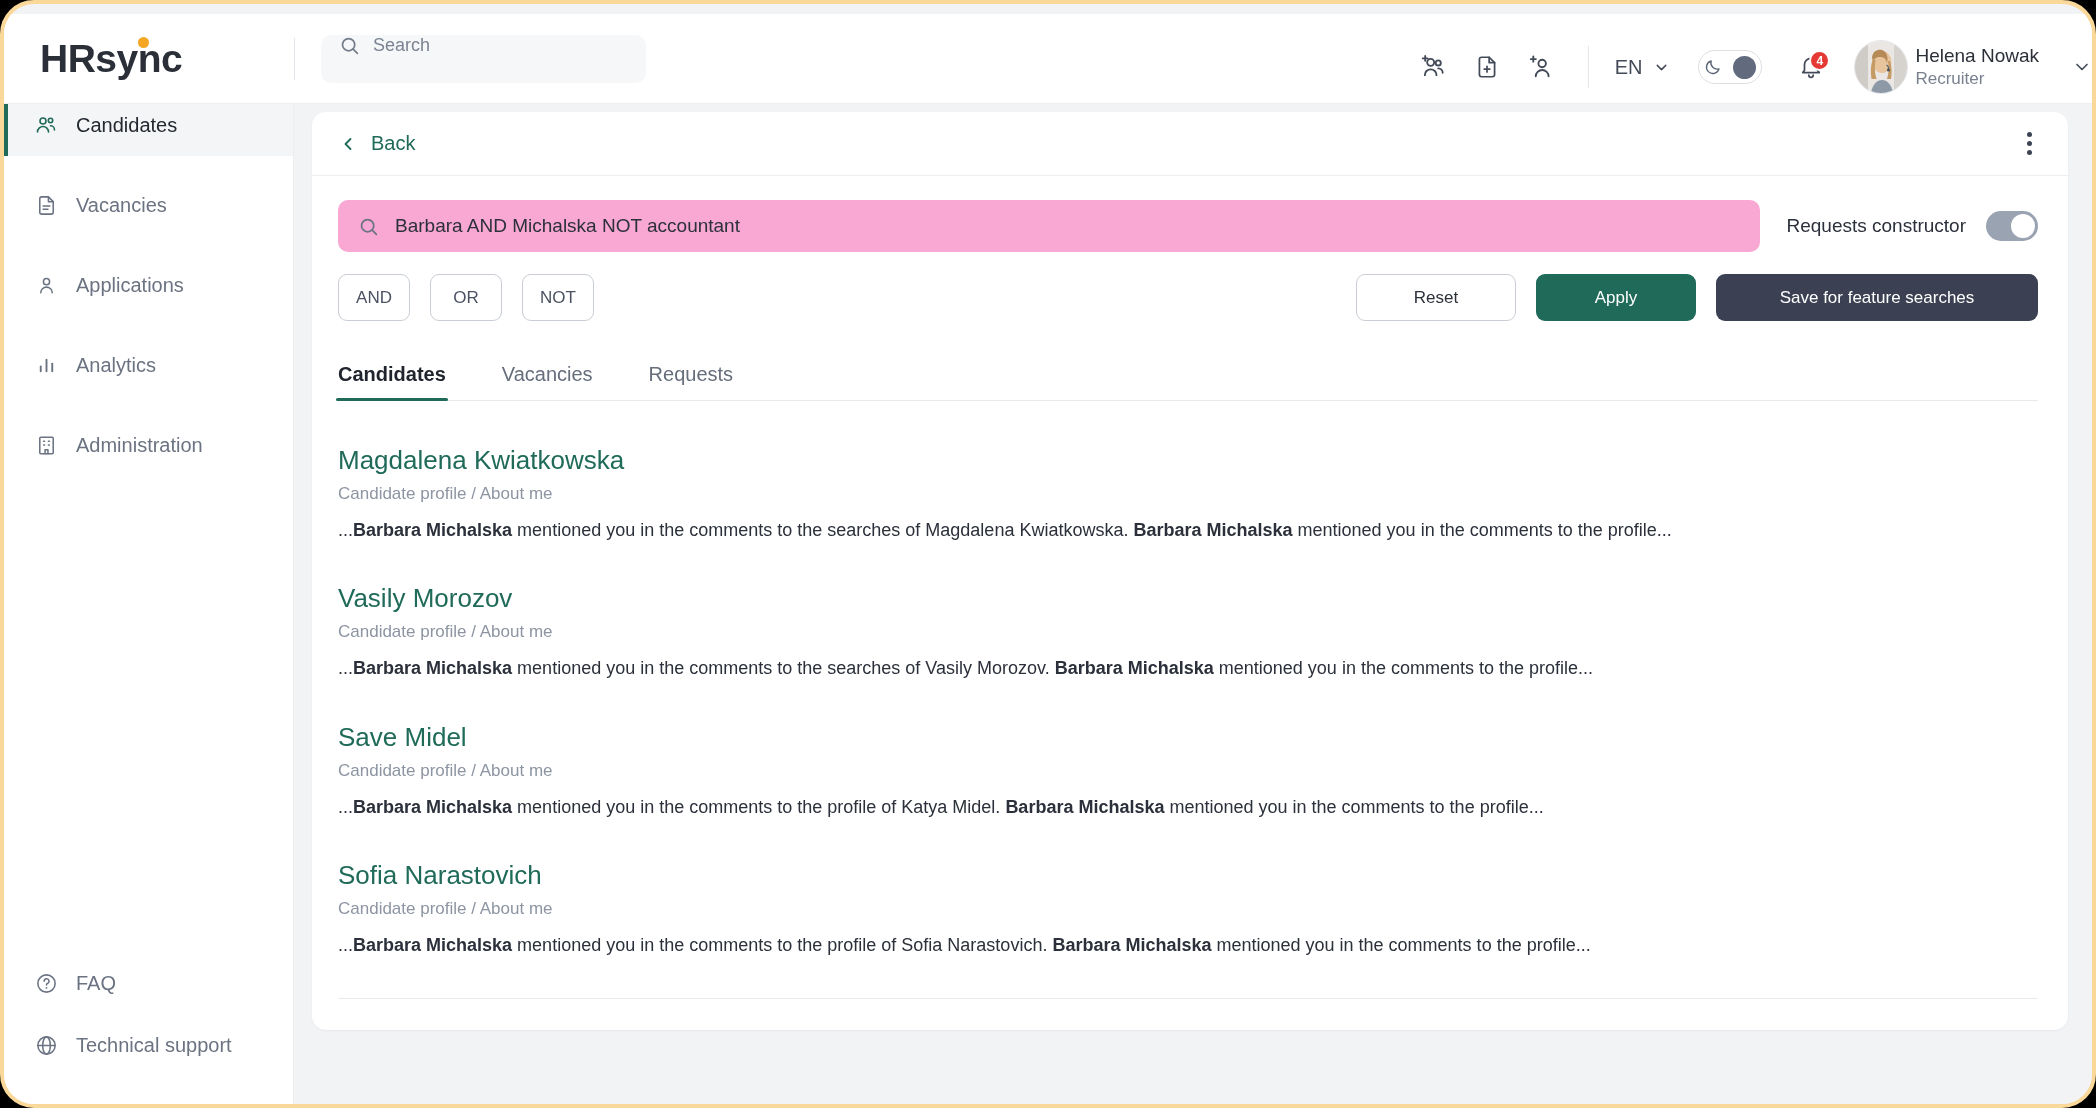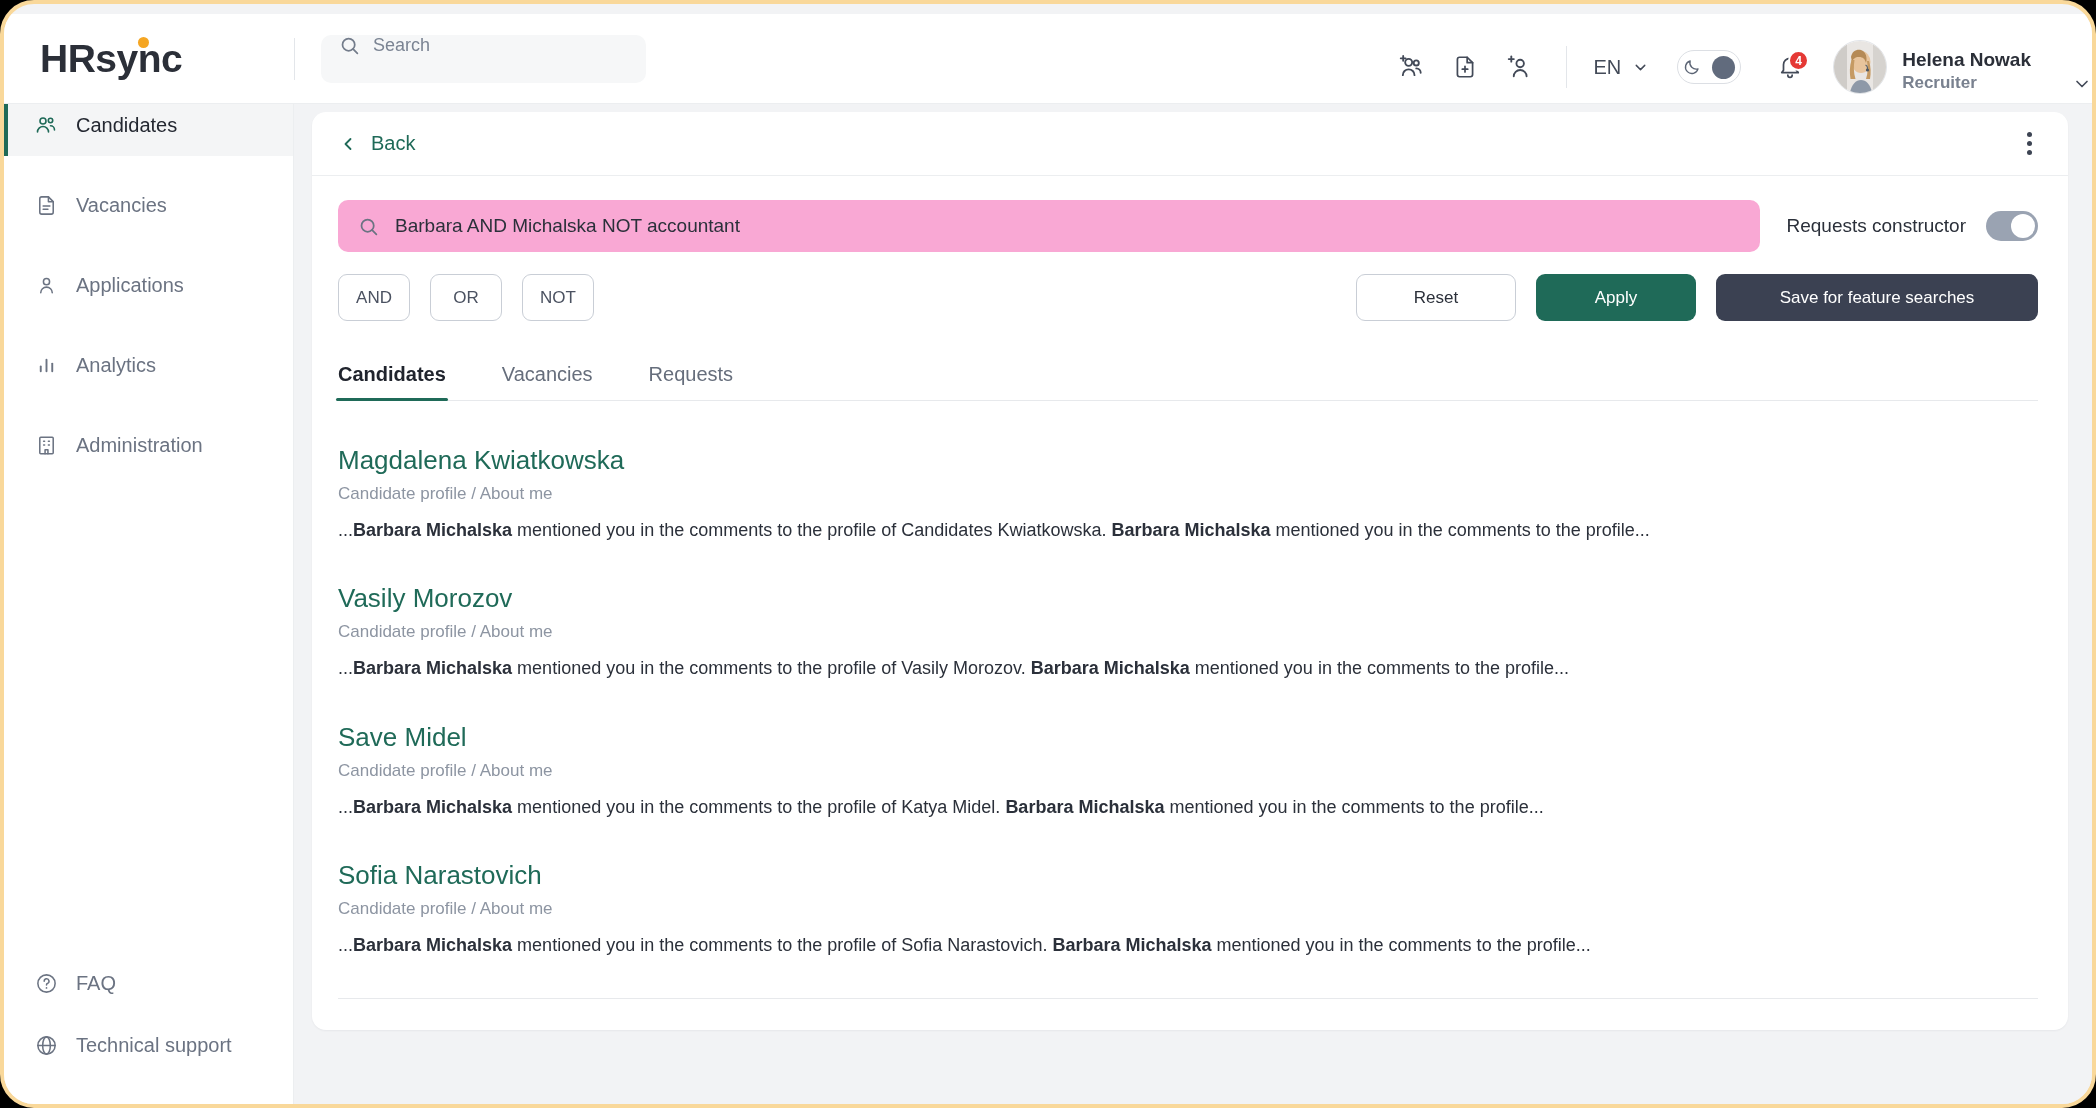--- a/index.html
+++ b/index.html
@@ -75,21 +75,21 @@
   }
   .bell-wrap { position: relative; margin-left: 22px; }
   .badge {
     position: absolute; top: 10px; right: 8px;
     min-width: 21px; height: 21px; border-radius: 11px; background: #e53935;
     color: #fff; font-size: 12px; font-weight: bold;
     display: flex; align-items: center; justify-content: center;
     padding: 0 5px; border: 2px solid #fff;
   }
   .user-block {
-    display: flex; align-items: flex-end; gap: 15px; margin-left: 16px; cursor: pointer; font-weight: bold;
+    display: flex; align-items: center; gap: 7px; margin-left: 16px; cursor: pointer;
   }
   .avatar {
     width: 54px; height: 54px; border-radius: 50%; overflow: hidden;
     border: 1px solid #e1e4e8; flex-shrink: 0;
   }
   .uname { font-size: 19px; color: #2b2f38; line-height: 1.25; }
   .urole { font-size: 17px; color: #79818f; line-height: 1.3; }
   .user-caret { margin-left: 26px; color: #434a58; }
 
   
@@ -464,27 +464,27 @@
           <div class="tab active">Candidates</div>
           <div class="tab">Vacancies</div>
           <div class="tab">Requests</div>
         </div>
 
         <div class="results">
 
           <div class="result">
             <div class="r-name">Magdalena Kwiatkowska</div>
             <div class="r-path">Candidate profile / About me</div>
-            <div class="r-snippet"><span>...</span><b>Barbara Michalska</b><span> mentioned you in the comments to the profile of Candidates Kwiatkowska. </span><b>Barbara Michalska</b><span> mentioned you in the comments to the profile...</span></div>
+            <div class="r-snippet"><span>...</span><b>Barbara Michalska</b><span> mentioned you in the comments to the searches of Magdalena Kwiatkowska. </span><b>Barbara Michalska</b><span> mentioned you in the comments to the profile...</span></div>
           </div>
 
           <div class="result">
             <div class="r-name">Vasily Morozov</div>
             <div class="r-path">Candidate profile / About me</div>
-            <div class="r-snippet"><span>...</span><b>Barbara Michalska</b><span> mentioned you in the comments to the profile of Vasily Morozov. </span><b>Barbara Michalska</b><span> mentioned you in the comments to the profile...</span></div>
+            <div class="r-snippet"><span>...</span><b>Barbara Michalska</b><span> mentioned you in the comments to the searches of Vasily Morozov. </span><b>Barbara Michalska</b><span> mentioned you in the comments to the profile...</span></div>
           </div>
 
           <div class="result">
             <div class="r-name">Save Midel</div>
             <div class="r-path">Candidate profile / About me</div>
             <div class="r-snippet"><span>...</span><b>Barbara Michalska</b><span> mentioned you in the comments to the profile of Katya Midel. </span><b>Barbara Michalska</b><span> mentioned you in the comments to the profile...</span></div>
           </div>
 
           <div class="result">
             <div class="r-name">Sofia Narastovich</div>

